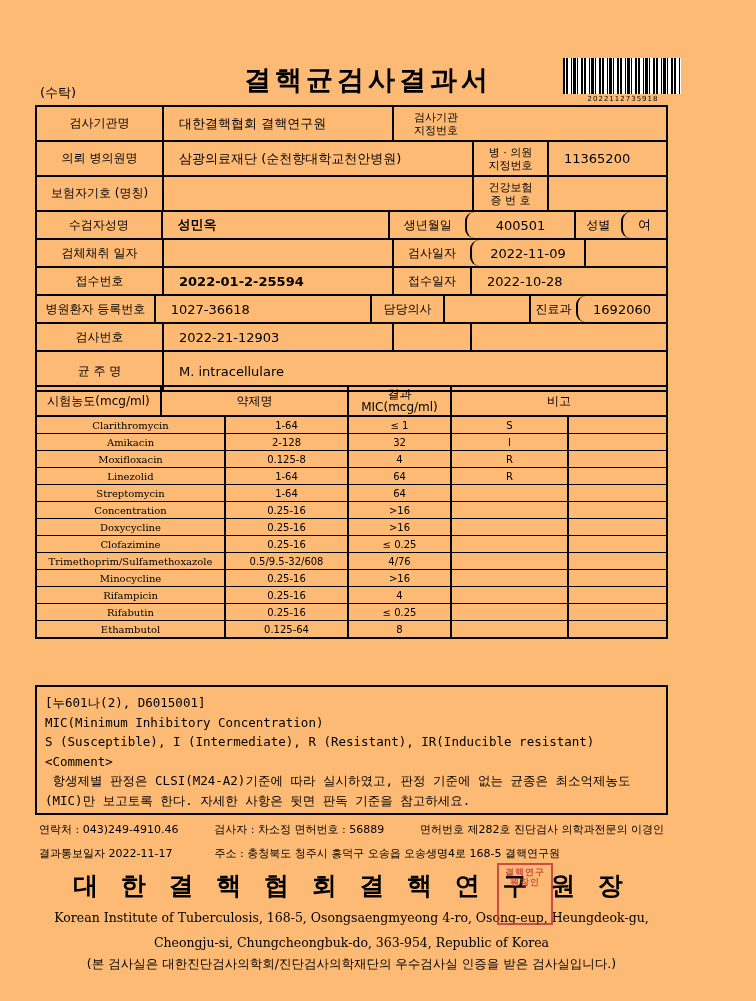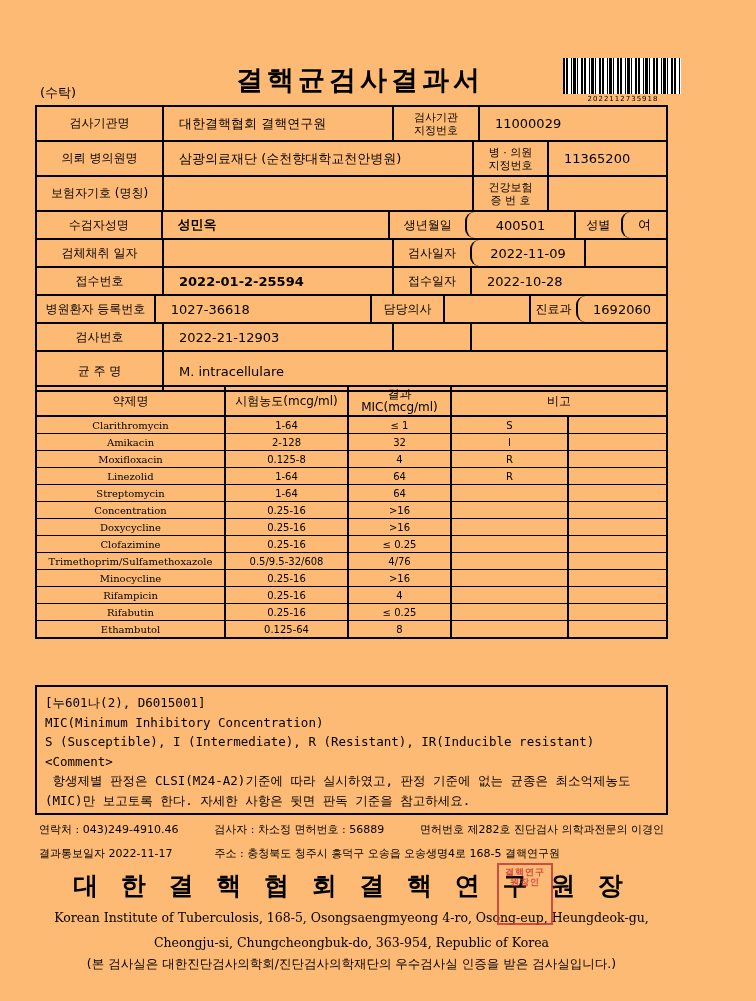--- a/index.html
+++ b/index.html
@@ -2,21 +2,21 @@
 <html><head>
 <meta charset="utf-8">
 <style>
   html,body{margin:0;padding:0;background:#e8e8e8;}
   .page{
     position:relative;width:756px;height:1001px;background:#fdba74;margin:0 auto;
     font-family:"DejaVu Sans",sans-serif;color:#000;overflow:hidden;
   }
   
   .consignment{position:absolute;left:40px;top:84px;font-size:13px;}
-  .doc-title{position:absolute;left:80px;top:62px;width:560px;text-align:center;
+  .doc-title{position:absolute;left:88px;top:62px;width:560px;text-align:center;
     font-size:27px;font-weight:bold;letter-spacing:4px;}
   .barcode-wrap{position:absolute;left:563px;top:58px;width:120px;text-align:center;}
   .barcode{height:36px;width:118px;
     background:repeating-linear-gradient(90deg,
       #000 0 2px,#fff 2px 3px,#000 3px 5px,#fff 5px 8px,#000 8px 9px,#fff 9px 10px,
       #000 10px 13px,#fff 13px 14px,#000 14px 15px,#fff 15px 18px);}
   .barcode-num{font-size:7px;letter-spacing:1px;margin-top:1px;}
 
   
   .itable{position:absolute;left:35px;top:105px;width:633px;border:2px solid #000;box-sizing:border-box;}
@@ -71,21 +71,20 @@
     <div class="barcode"></div>
     <div class="barcode-num">2022112735918</div>
   </div>
 
   <div class="itable">
     <div class="irow h33">
       <div class="cell lab" style="width:125px">검사기관명</div>
       <div class="cell" style="width:230px">대한결핵협회 결핵연구원</div>
       <div class="cell lab two" style="width:86px">검사기관
 지정번호</div>
-      <div class="cell w5" style="flex:1">11000029</div>
     </div>
     <div class="irow h33">
       <div class="cell lab" style="width:125px">의뢰 병의원명</div>
       <div class="cell" style="width:310px">삼광의료재단 (순천향대학교천안병원)</div>
       <div class="cell lab two" style="width:75px">병 · 의원
 지정번호</div>
       <div class="cell" style="flex:1">11365200</div>
     </div>
     <div class="irow h33">
       <div class="cell lab" style="width:125px">보험자기호 (명칭)</div>
@@ -130,22 +129,22 @@
       <div class="cell" style="flex:1"></div>
     </div>
     <div class="irow h38">
       <div class="cell lab" style="width:125px">균 주 명</div>
       <div class="cell" style="flex:1">M. intracellulare</div>
     </div>
   </div>
 
   <div class="dtable">
     <div class="dhead">
+      <div class="dhcell w2">시험농도(mcg/ml)</div>
       <div class="dhcell w1">약제명</div>
-      <div class="dhcell w2">시험농도(mcg/ml)</div>
       <div class="dhcell w3">결과
 MIC(mcg/ml)</div>
       <div class="dhcell w5">비고</div>
     </div>
     <div>
         <div class="drow">
           <div class="dcell w1">Clarithromycin</div>
           <div class="dcell w2">1-64</div>
           <div class="dcell w3">≤ 1</div>
           <div class="dcell w4">S</div>

